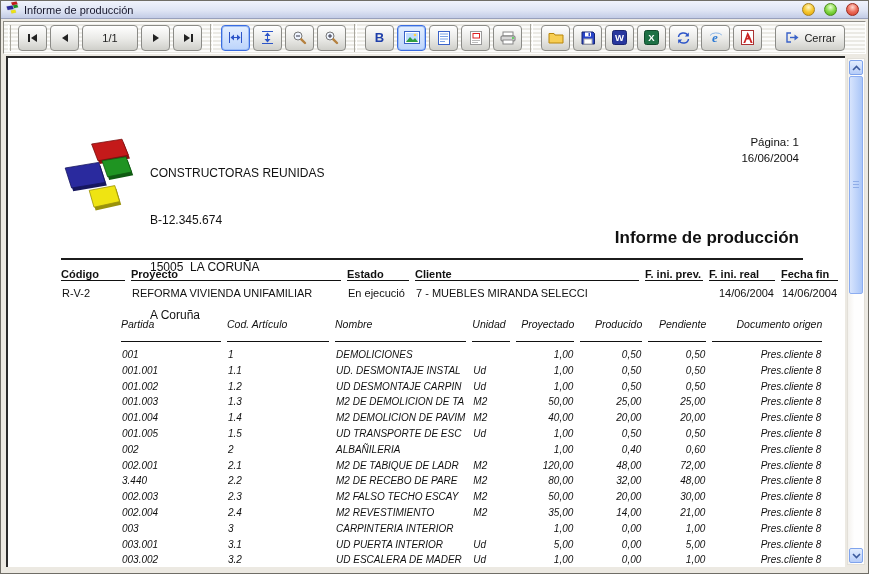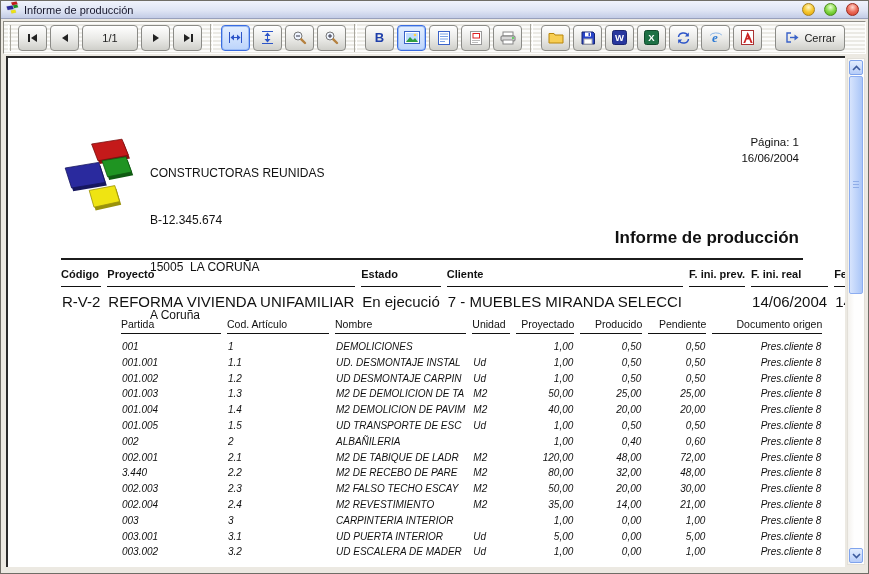--- a/index.html
+++ b/index.html
@@ -52,25 +52,25 @@
     background:#fff; overflow:hidden;
   }
   .page-frame .content { position:absolute; inset:0; color:#111; }
   .logo { position:absolute; left:54px; top:78px; }
   .company { position:absolute; left:142px; top:76px; font-size:12px; line-height:15.8px; white-space:pre; }
   .page-meta { position:absolute; right:46px; top:76px; text-align:right; font-size:11.5px; line-height:16px;margin-left:9px; }
   .report-title { position:absolute; right:46px; top:170px; font-size:17px; font-weight:bold; }
   .hrule { position:absolute; left:53px; width:742px; top:200px; height:2px; background:#1c1c1c; }
   table { border-collapse:separate; table-layout:fixed; }
   .proj-table { position:absolute; left:47px; top:208px; border-spacing:6px 0; }
-  .proj-table th { font-size:11px; font-weight:bold; text-align:left; border-bottom:1px solid #111; padding:2px 0 6px; white-space:nowrap; overflow:hidden; }
-  .proj-table td { font-size:15px; padding-top:6px; white-space:nowrap; overflow:hidden;margin-top:28px; }
+  .proj-table th { font-size:11px; font-weight:bold; text-align:left; border-bottom:1px solid #111; padding:2px 0 0; white-space:nowrap; overflow:hidden; }
+  .proj-table td { font-size:11px; padding-top:6px; white-space:nowrap; overflow:hidden;margin-top:28px; }
   .proj-table .num { text-align:right; }
   .detail-table { position:absolute; left:107px; top:258px; border-spacing:6px 0; }
-  .detail-table th { font-size:10.5px; font-weight:normal; text-align:left; border-bottom:1px solid #111; padding:2px 0 3px; white-space:nowrap; overflow:hidden; }
+  .detail-table th { font-size:10.5px; font-weight:normal; text-align:left; border-bottom:1px solid #111; padding:2px 0 11px; white-space:nowrap; overflow:hidden;font-style:italic; }
   .detail-table th.num, .detail-table td.num { text-align:right; }
   .detail-table td { font-size:10px; font-style:italic; line-height:13.8px; white-space:nowrap; overflow:hidden; }
   .detail-table tbody tr:first-child td { padding-top:6px; }
   
   .vscroll {
     position:absolute; top:2px; right:3px; width:18px; bottom:8px;
     background:linear-gradient(90deg,#f4f2ee,#fefefe 40%);
     border:1px solid #e2dfd8;
   }
   .sb-btn {

